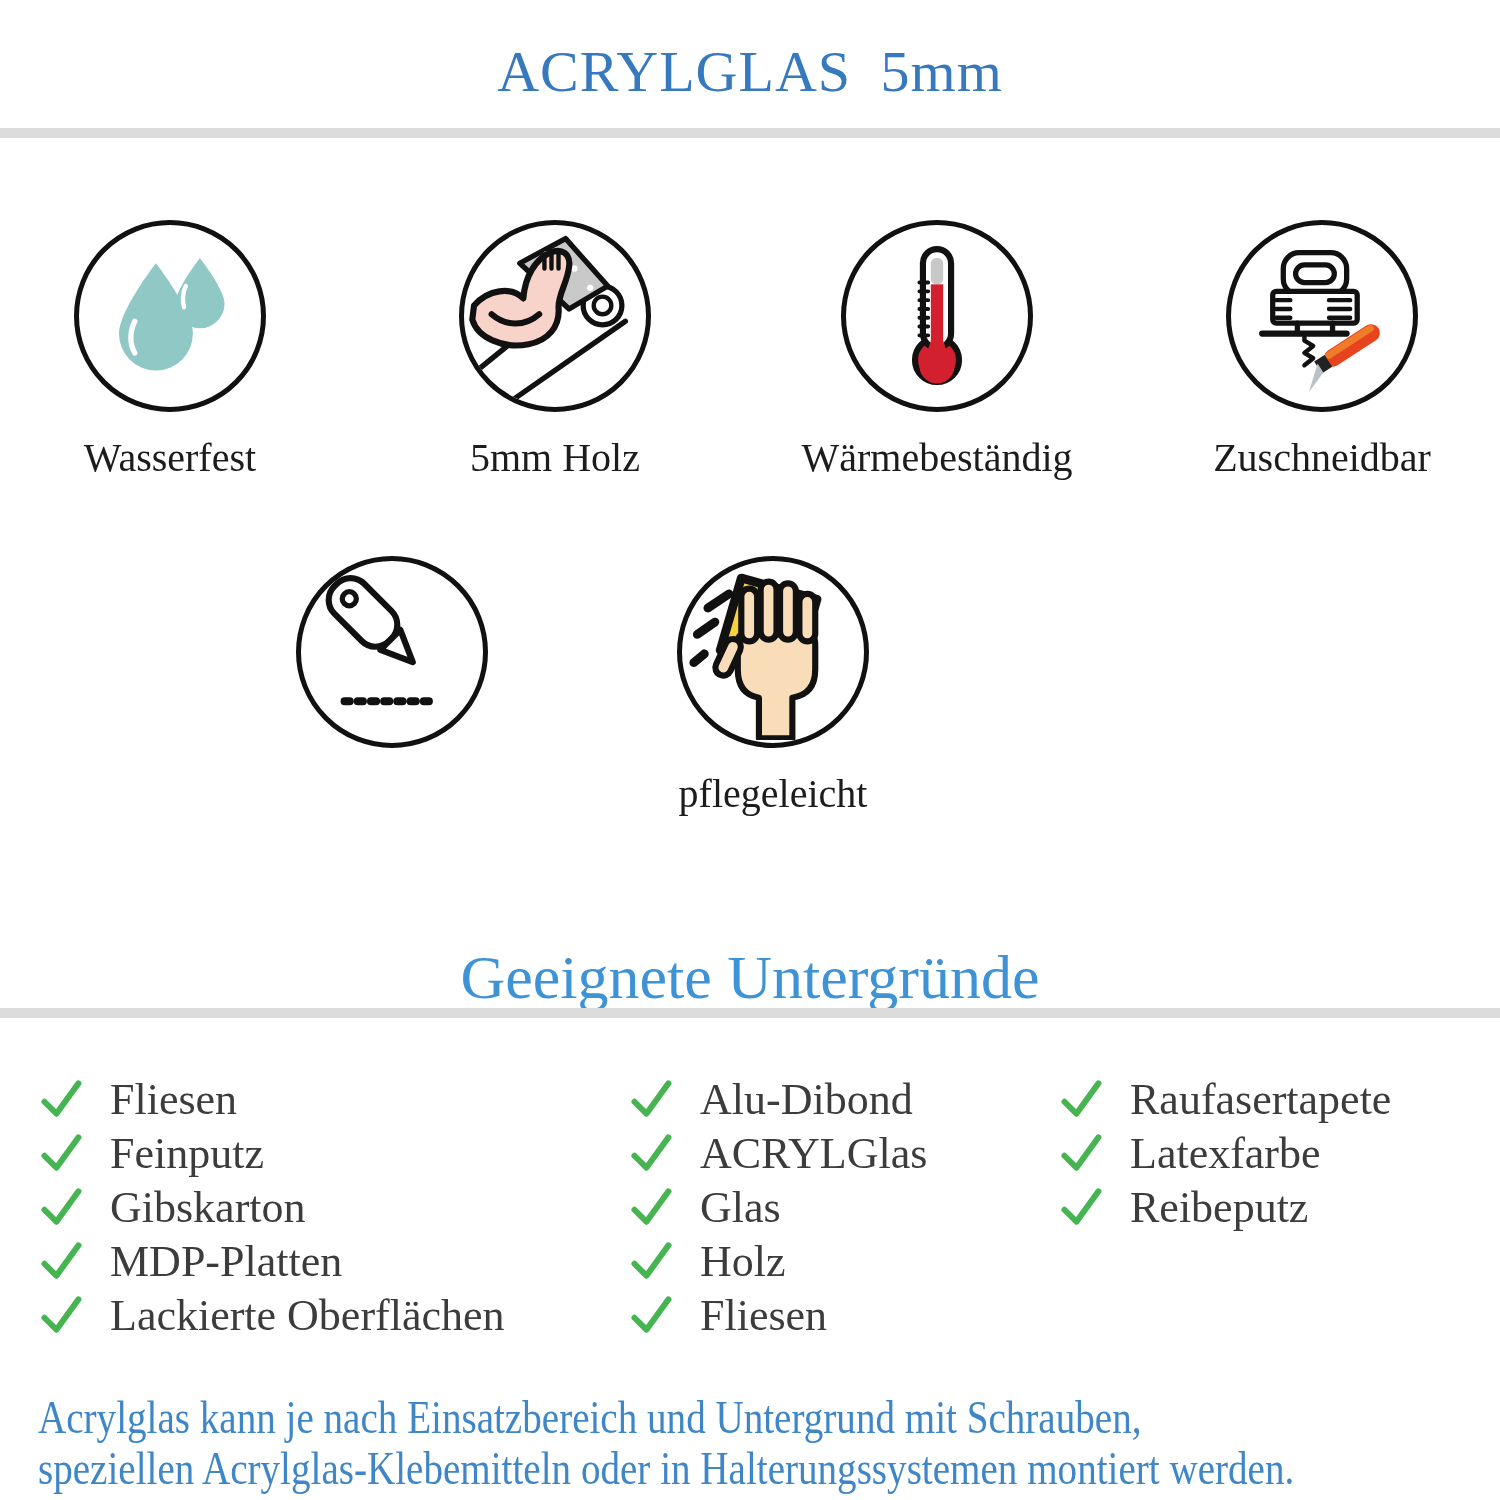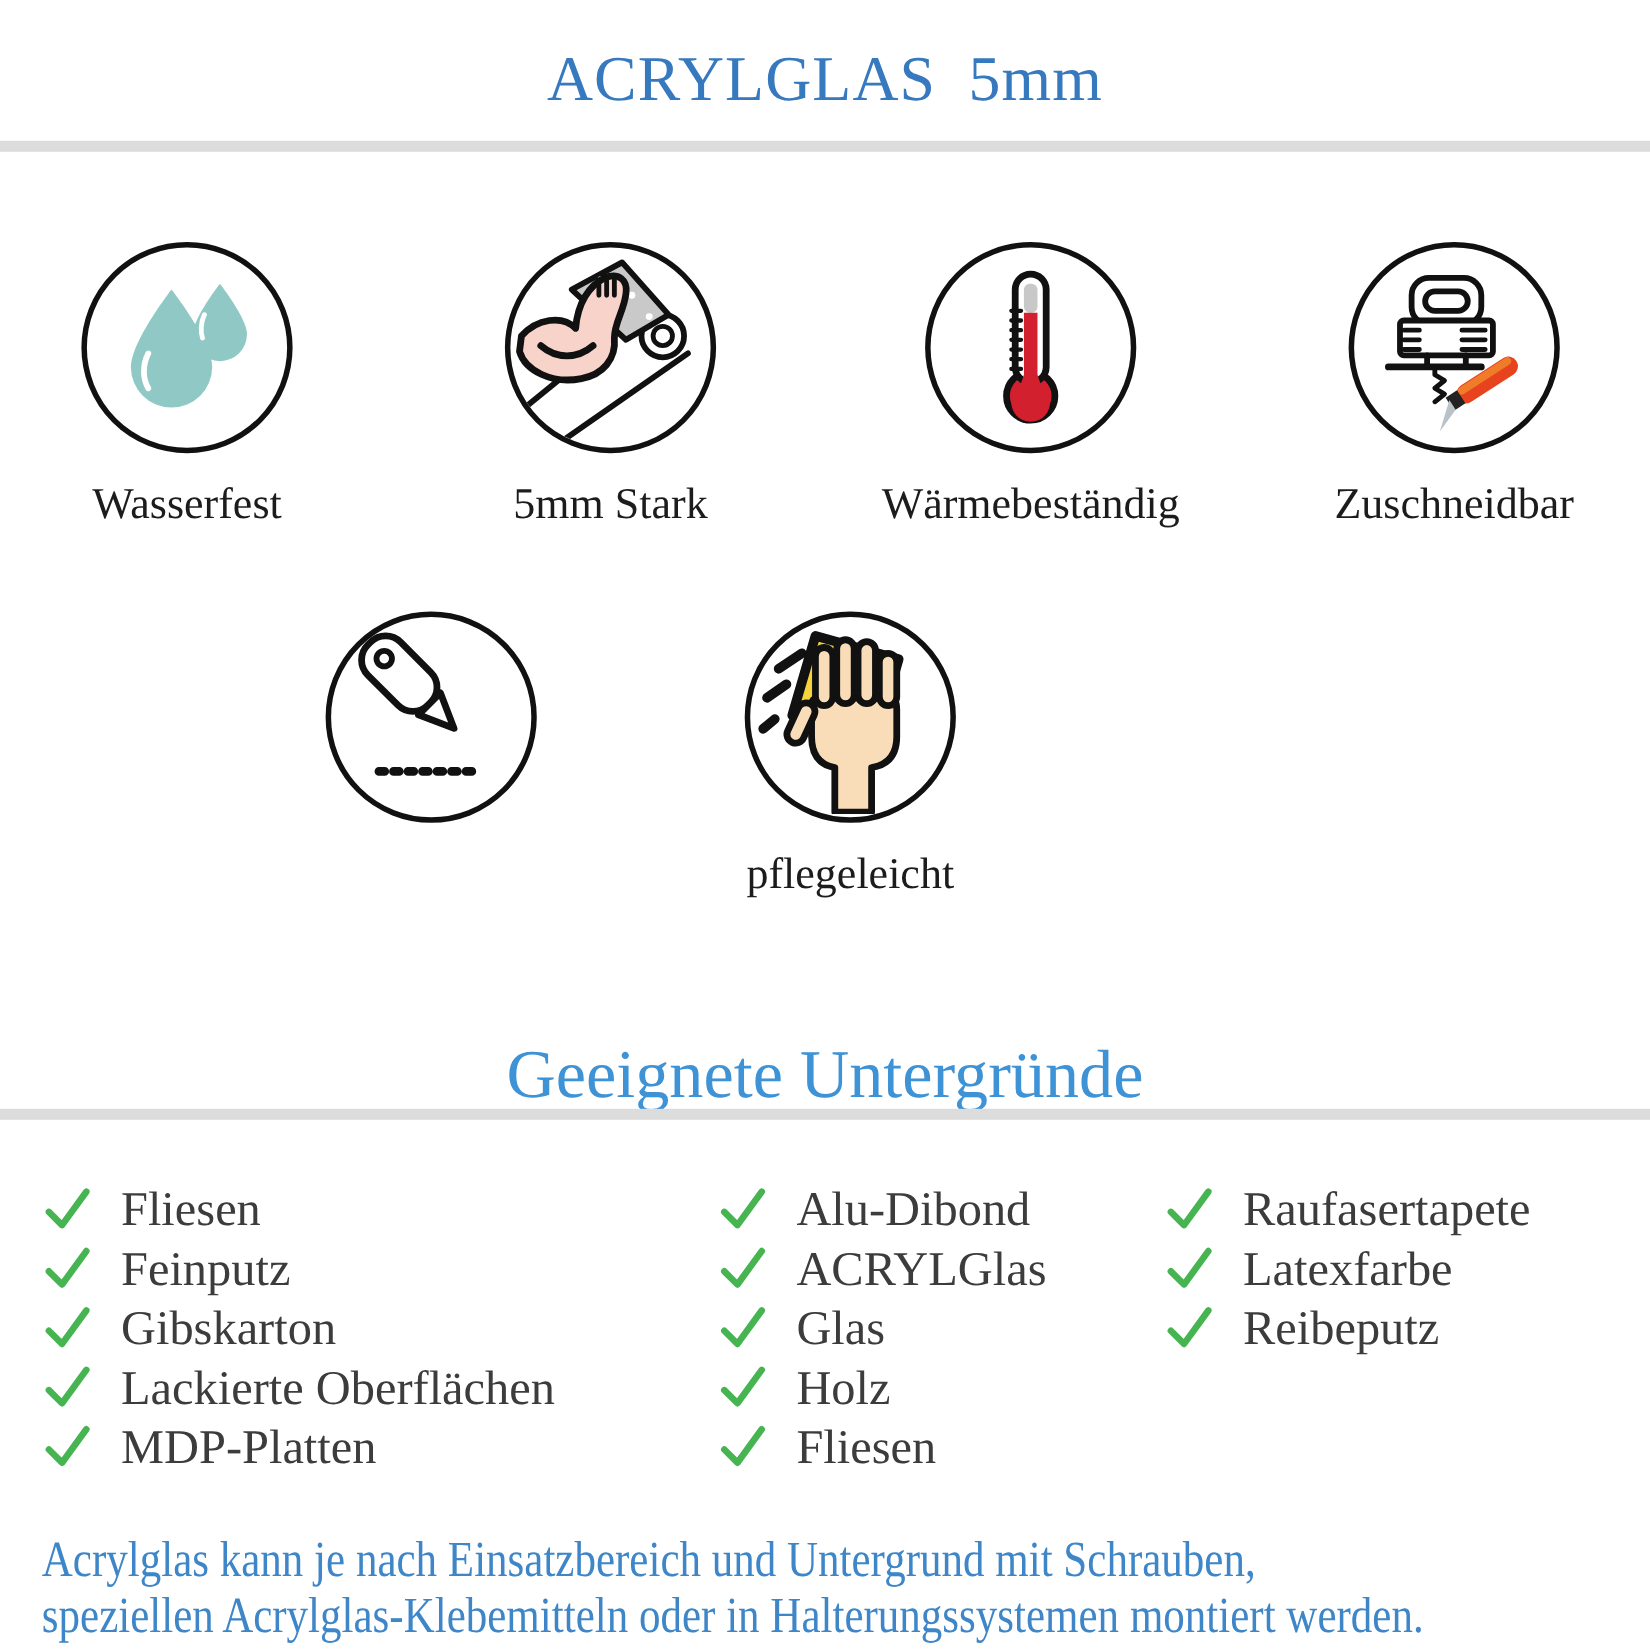--- a/index.html
+++ b/index.html
@@ -25,21 +25,21 @@
   .f5{left:212px;top:556px;} .f6{left:593px;top:556px;} .f7{left:978px;top:556px;}
   .circle{width:182px;height:182px;border:5px solid var(--outline);border-radius:50%;
           margin:0 auto;background:#fff;overflow:hidden;display:flex;align-items:center;justify-content:center;}
   .circle svg{width:176px;height:176px;display:block;}
   .caption{margin-top:24px;font-size:40px;line-height:44px;color:var(--caption);white-space:nowrap;}
 
   .subtitle{position:absolute;top:940px;left:0;width:1500px;text-align:center;margin:0;
             font-size:62px;line-height:74px;font-weight:400;color:var(--subtitle);}
 
   .col{position:absolute;top:1072px;}
-  .col1{left:38px;} .col2{left:652px;text-align:center;} .col3{left:1058px;}
+  .col1{left:38px;} .col2{left:628px;text-align:center;} .col3{left:1058px;}
   .srow{display:flex;align-items:center;height:54px;}
   .check{width:46px;height:46px;margin-right:26px;flex:none;}
   .srow span{font-size:44px;color:var(--surface-text);white-space:nowrap;}
 
   .footer{position:absolute;left:38px;top:1392px;}
   .fline{font-size:46px;line-height:51px;color:var(--footer);white-space:nowrap;
          transform:scaleX(0.85);transform-origin:0 50%;}
 
   
   .teal{fill:var(--drop-teal);} .hl{stroke:#fff;fill:none;stroke-linecap:round;}
@@ -85,21 +85,21 @@
         <circle class="ink" stroke-width="2.5" cx="77" cy="44" r="5"></circle>
         <path class="gray-f" stroke-width="3" d="M30 20 L56 6 L80 33 L58 46 Z"></path>
         <circle cx="45" cy="15" r="1.8" fill="#fff"></circle>
         <circle cx="61" cy="23" r="1.8" fill="#fff"></circle>
         <circle cx="70" cy="34" r="1.8" fill="#fff"></circle>
         <path class="pink" stroke-width="3.5" d="M4 44 C12 35 25 33 32 40 C33 27 39 18 47 14 C54 11 59 15 58 22 C57 31 52 37 52 45 C53 56 46 64 35 66 C20 69 6 62 3 52 Z"></path>
         <path class="ink" stroke-width="2.5" d="M44 15 v8 M48 14 v9 M52 15 v8"></path>
         <path class="ink" stroke-width="3.5" d="M14 49 C22 56 33 56 41 49"></path>
       </svg>
     </div>
-    <div class="caption">5mm Stark</div>
+    <div class="caption">5mm Holz</div>
   </div>
 
   <div class="feature f3">
     <div class="circle">
       <svg viewBox="0 0 100 100">
         <circle cx="50" cy="75" r="12.5" fill="var(--thermo-red)" stroke="var(--outline)" stroke-width="3.5"></circle>
         <rect x="42" y="12" width="16" height="56" rx="8" fill="#fff" stroke="var(--outline)" stroke-width="3.5"></rect>
         <rect class="tgray" x="46.5" y="17" width="7" height="15" rx="3"></rect>
         <rect class="tred" x="46.5" y="32" width="7" height="36"></rect>
         <path class="tred" d="M46.5 64 h7 l2 6 a10 10 0 1 1 -11 0 Z"></path>
@@ -179,27 +179,27 @@
     <div class="srow">
       <svg class="check" viewBox="0 0 100 100">
           <path class="chk" stroke-width="13" d="M14 56 L40 82 L88 16"></path>
         </svg>
       <span>Gibskarton</span>
       </div>
     <div class="srow">
       <svg class="check" viewBox="0 0 100 100">
           <path class="chk" stroke-width="13" d="M14 56 L40 82 L88 16"></path>
         </svg>
+      <span>MDP-Platten</span>
+      </div>
+    <div class="srow">
+      <svg class="check" viewBox="0 0 100 100">
+          <path class="chk" stroke-width="13" d="M14 56 L40 82 L88 16"></path>
+        </svg>
       <span>Lackierte Oberflächen</span>
-      </div>
-    <div class="srow">
-      <svg class="check" viewBox="0 0 100 100">
-          <path class="chk" stroke-width="13" d="M14 56 L40 82 L88 16"></path>
-        </svg>
-      <span>MDP-Platten</span>
       </div>
   </div>
 
   <div class="col col2">
     <div class="srow">
       <svg class="check" viewBox="0 0 100 100">
           <path class="chk" stroke-width="13" d="M14 56 L40 82 L88 16"></path>
         </svg>
       <span>Alu-Dibond</span>
       </div>

